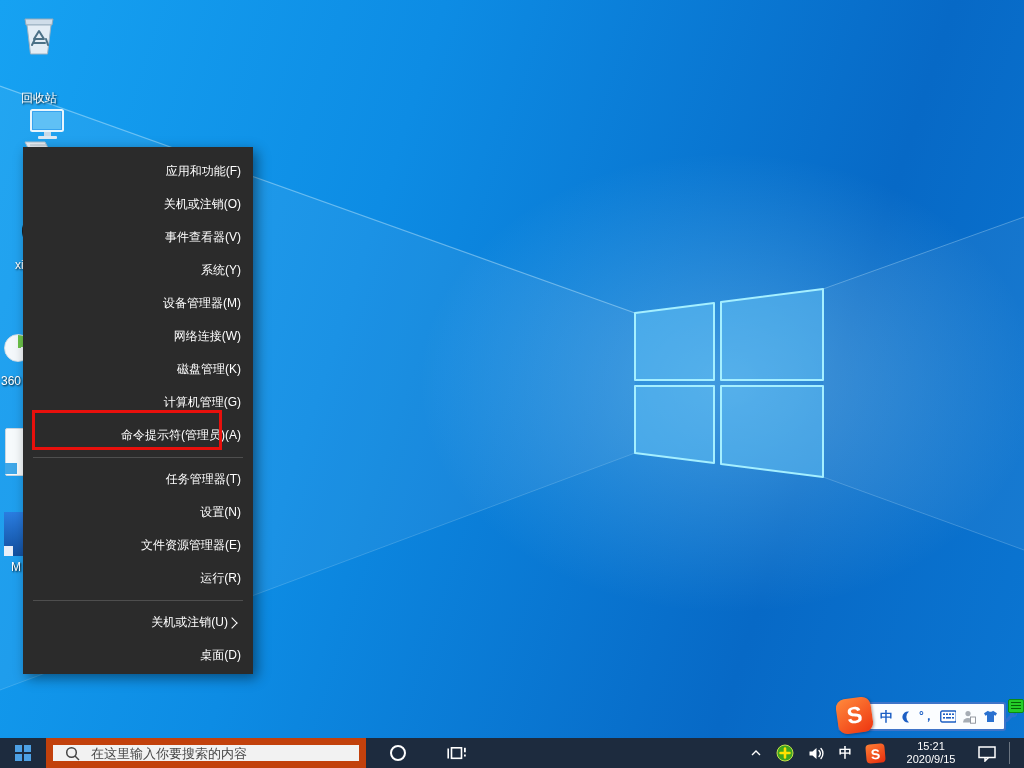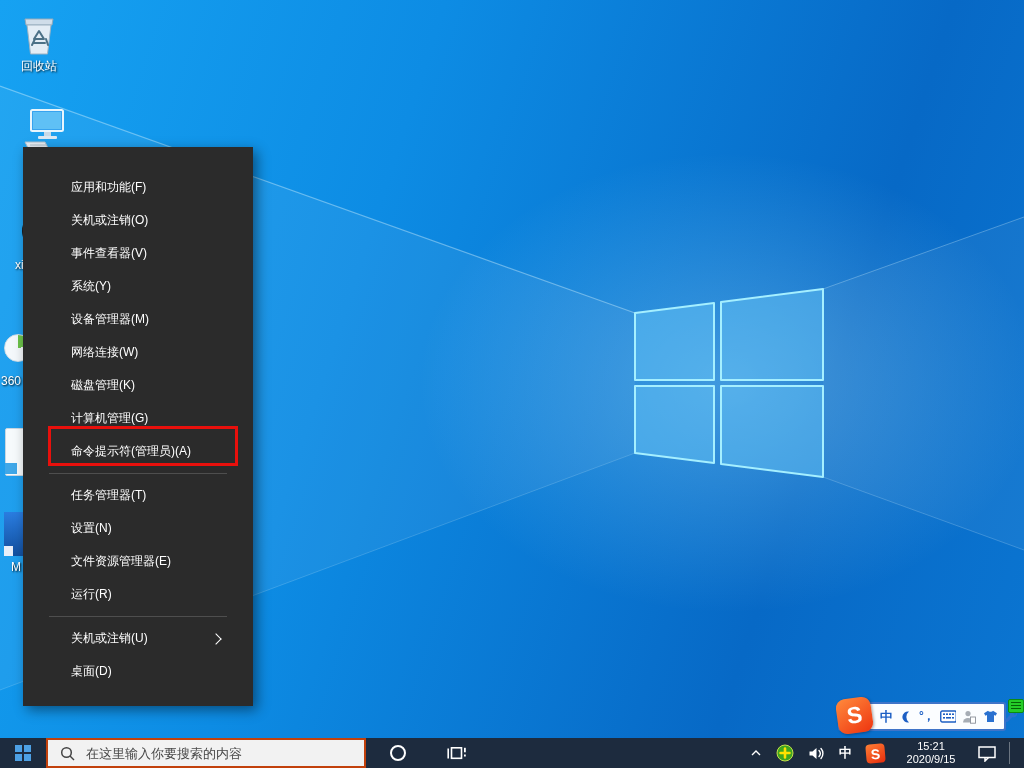--- a/index.html
+++ b/index.html
@@ -9,37 +9,37 @@
   .wallpaper{position:absolute;left:0;top:0;}
 
   
   .desk-icon{position:absolute;display:flex;flex-direction:column;align-items:center;cursor:default;}
   .desk-label{color:#fff;font-size:12px;text-shadow:1px 1px 2px rgba(0,0,0,.9);text-align:center;margin-top:2px;white-space:nowrap;}
   .strip{position:absolute;overflow:hidden;}
 
   
   .context-menu{position:absolute;left:23px;top:147px;width:230px;background:#2b2b2b;
     padding:8px 0 2px;box-shadow:4px 4px 12px rgba(0,0,0,.45);z-index:10;}
-  .context-menu ul{list-style:none;margin:16px;padding:0;}
+  .context-menu ul{list-style:none;margin:0;padding:0;text-align:right;}
   .menu-item{height:33px;display:flex;align-items:center;padding:0 12px 0 32px;
     color:#fff;font-size:12px;position:relative;}
   .menu-label{flex:1;}
   .submenu-arrow{width:7px;height:7px;border-top:1.5px solid #fff;border-right:1.5px solid #fff;
     transform:rotate(45deg);margin-right:5px;}
   .menu-sep{height:1px;background:#4e4e4e;margin:5px 10px;}
   .menu-item.highlighted::after{content:"";position:absolute;left:9px;top:-9px;width:184px;height:34px;
     border:3px solid #e8100c;pointer-events:none;}
 
   
   .taskbar{position:absolute;left:0;bottom:0;width:1024px;height:30px;background:#1d2b3e;z-index:5;
     display:flex;align-items:center;}
   .start-btn{width:46px;height:30px;display:flex;align-items:center;justify-content:center;}
   .win-logo{width:16px;height:16px;display:grid;grid-template-columns:7px 7px;grid-template-rows:7px 7px;gap:2px;}
   .win-logo div{background:#4da0e4;}
-  .search-box{width:320px;height:30px;background:#f2f2f2;border:2px solid #c2410c;box-sizing:border-box;
+  .search-box{width:320px;height:30px;background:#f2f2f2;border:7px solid #c2410c;box-sizing:border-box;
     display:flex;align-items:center;padding-left:12px;}
   .search-box input{border:none;background:transparent;outline:none;font-size:13px;color:#333;
     width:265px;margin-left:9px;font-family:inherit;}
   .search-box input::placeholder{color:#474747;opacity:1;}
   .tb-btn{height:30px;display:flex;align-items:center;justify-content:center;padding:0 9px;}
   .tray{margin-left:auto;display:flex;align-items:center;gap:4px;}
   .tray-ic{height:30px;display:flex;align-items:center;justify-content:center;padding:0 5px;}
   .zh{color:#fff;font-size:13px;font-weight:bold;}
   .sogou-sq{width:19px;height:19px;border-radius:4px;background:linear-gradient(150deg,#ff7f35,#e62c0c);
     display:flex;align-items:center;justify-content:center;transform:rotate(-5deg);}
@@ -84,21 +84,21 @@
     <line x1="823" y1="477" x2="1024" y2="550" stroke="rgba(225,248,255,0.22)" stroke-width="1"></line>
     <ellipse cx="729" cy="383" rx="310" ry="230" fill="url(#glow)"></ellipse>
     <g stroke="#a5efff" stroke-width="2" fill="rgba(110,205,250,0.45)" stroke-linejoin="round">
       <polygon points="635,313 714,303 714,380 635,380"></polygon>
       <polygon points="721,302 823,289 823,380 721,380"></polygon>
       <polygon points="635,386 714,386 714,463 635,453"></polygon>
       <polygon points="721,386 823,386 823,477 721,464"></polygon>
     </g>
   </svg>
 
-  <div class="desk-icon" style="left:10px;top:10px;width:58px;">
+  <div class="desk-icon" style="left:10px;top:10px;width:58px;gap:32px;">
     <svg width="40" height="46">
       <polygon points="6,9 34,9 33,15 7,15" fill="#cfdde9" stroke="#93a9ba" stroke-width="1"></polygon>
       <polygon points="8,15 32,15 28.5,44 11.5,44" fill="#e3edf5" stroke="#9db2c2" stroke-width="1"></polygon>
       <path d="M20 21 l5 8 h-10 z" fill="none" stroke="#4c7186" stroke-width="2" stroke-linejoin="round"></path>
       <path d="M14 33 h12 M16 29 l-3 6 M27 29 l2 6" fill="none" stroke="#4c7186" stroke-width="2" stroke-linecap="round"></path>
     </svg>
     <div class="desk-label">回收站</div>
   </div>
 
   <div class="desk-icon" style="left:20px;top:106px;width:48px;">

